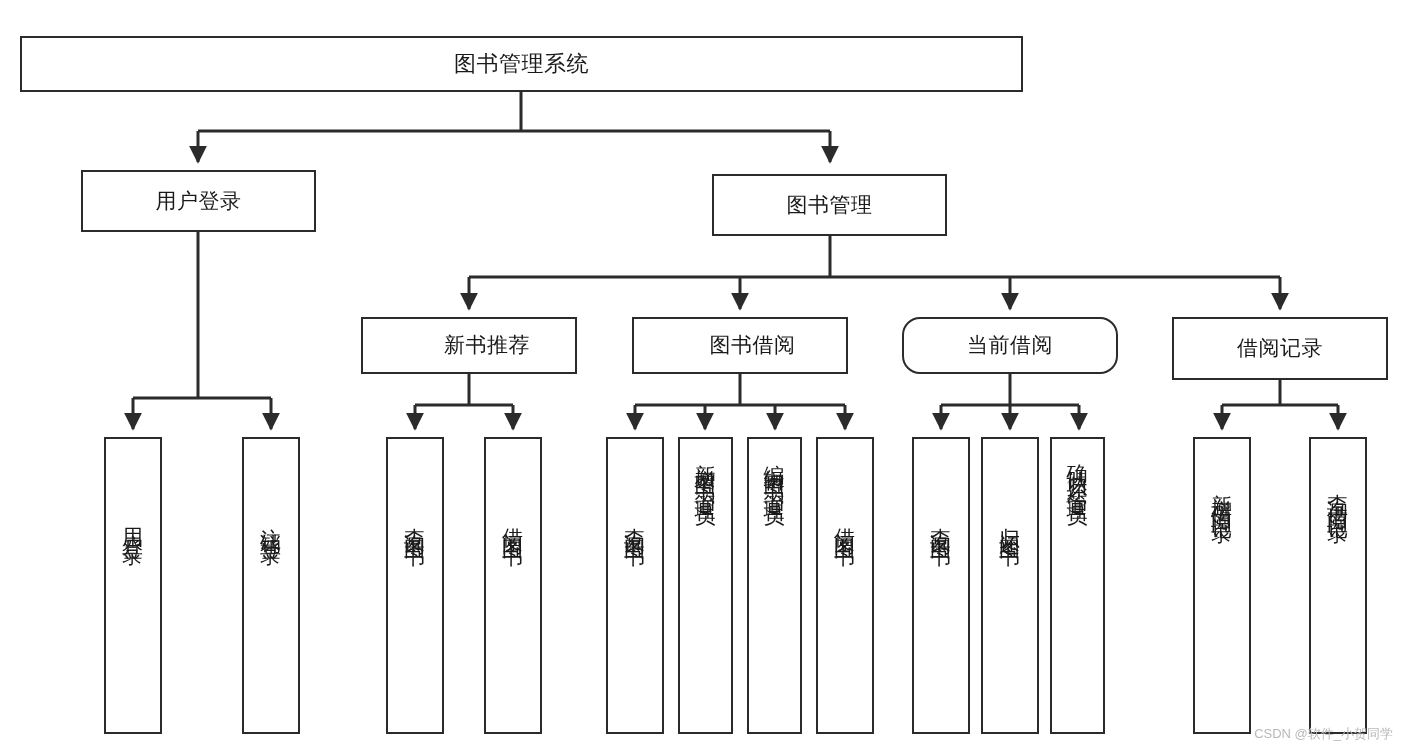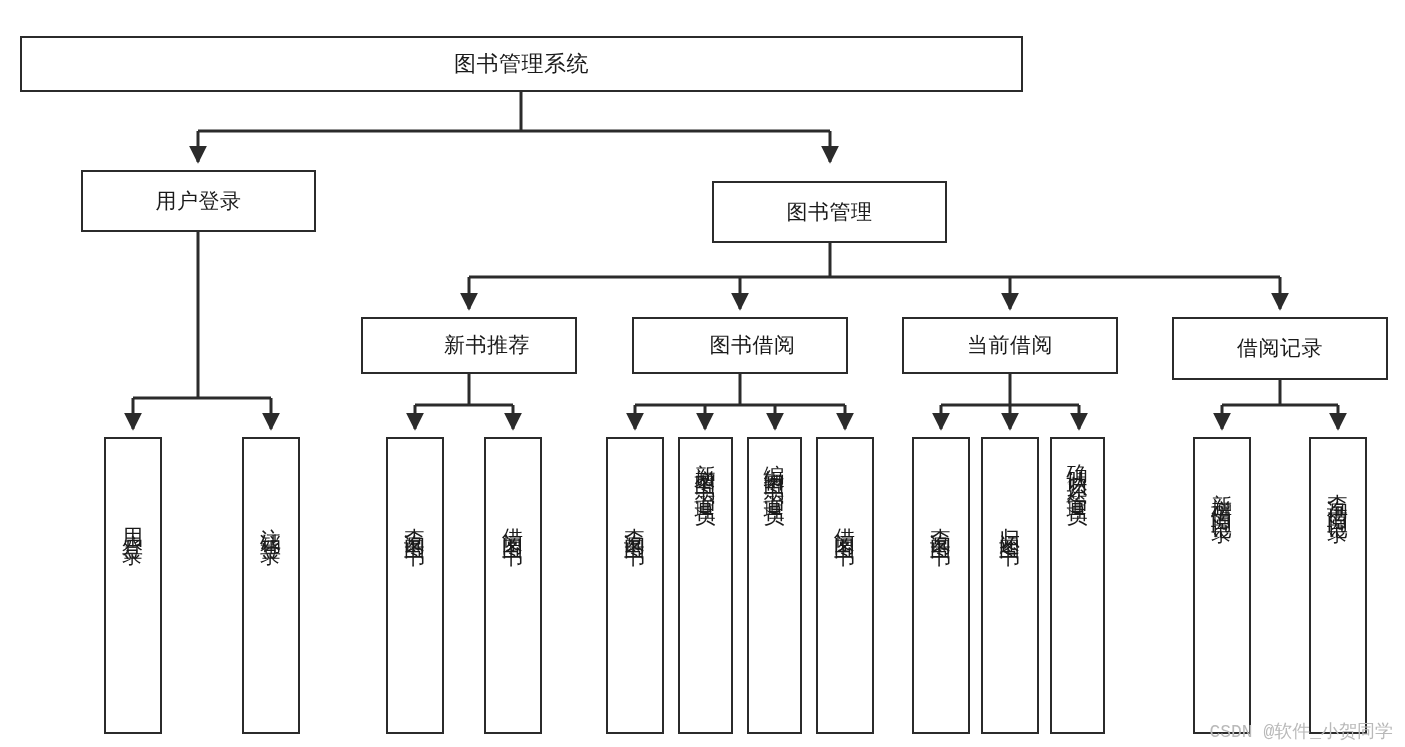--- a/index.html
+++ b/index.html
@@ -57,25 +57,25 @@
     font-size: 21px;
     letter-spacing: 6px;
     line-height: 1;
     white-space: nowrap;
     display: block;
   }
   .watermark {
     position: absolute;
     right: 12px;
     bottom: 4px;
-    font-size: 18px;
+    font-size: 13px;
     color: #b9b9b9;
     z-index: 20;
     white-space: nowrap;
-    font-family: Liberation Mono, monospace;
+    font-family: Liberation Sans, sans-serif;
     text-align: center;
   }
 </style>
 </head>
 <body>
 
 <div id="canvas">
 
   <svg id="edges" viewBox="0 0 1405 747" xmlns="http://www.w3.org/2000/svg">
     <defs>
@@ -128,33 +128,33 @@
   </svg>
 
   <div class="node root" style="left:20px; top:12px; width:1003px; height:56px;margin-top:24px;">
     <span class="node-label">图书管理系统</span>
   </div>
 
   <div class="node" style="left:81px; top:170px; width:235px; height:62px;">
     <span class="node-label">用户登录</span>
   </div>
 
-  <div class="node" style="left:712px; top:181px; width:235px; height:62px;">
+  <div class="node" style="left:712px; top:174px; width:235px; height:62px;">
     <span class="node-label">图书管理</span>
   </div>
 
   <div class="node" style="left:361px; top:317px; width:216px; height:57px;padding-left:36px;">
     <span class="node-label">新书推荐</span>
   </div>
 
   <div class="node" style="left:632px; top:317px; width:216px; height:57px;padding-left:25px;">
     <span class="node-label">图书借阅</span>
   </div>
 
-  <div class="node" style="left:902px; top:317px; width:216px; height:57px;">
+  <div class="node" style="left:902px; top:317px; width:216px; height:57px;border-radius:18px;">
     <span class="node-label">当前借阅</span>
   </div>
 
   <div class="node" style="left:1172px; top:317px; width:216px; height:63px;">
     <span class="node-label">借阅记录</span>
   </div>
 
   <div class="node leaf" style="left:104px; top:437px; width:58px; height:297px; padding-top:72px;">
     <span class="node-label">用户登录</span>
   </div>

